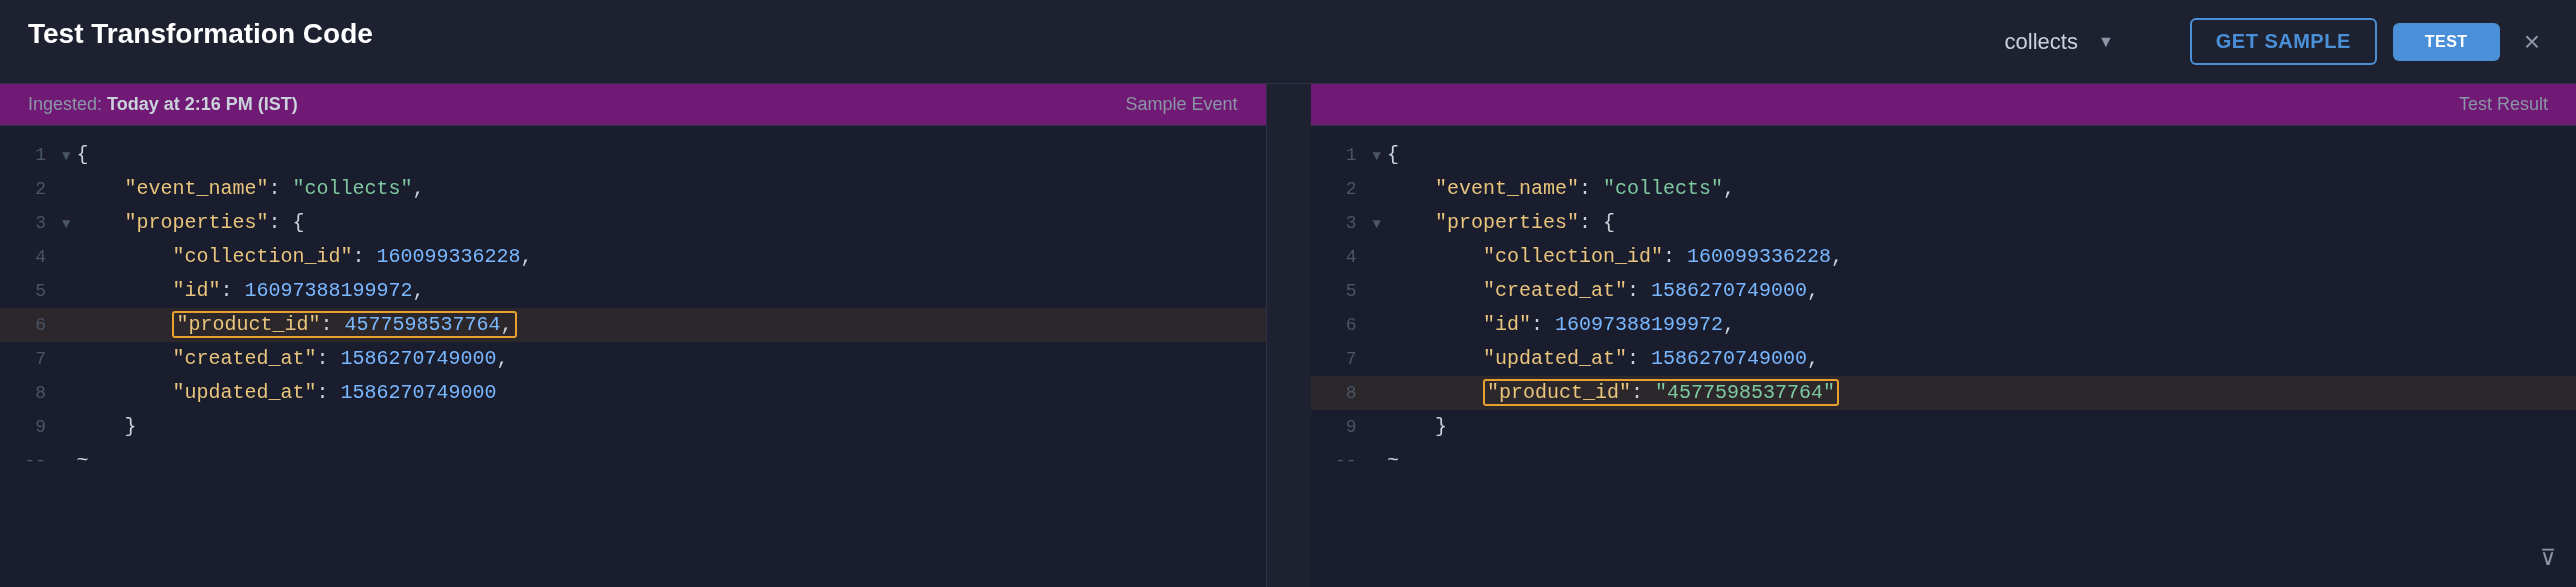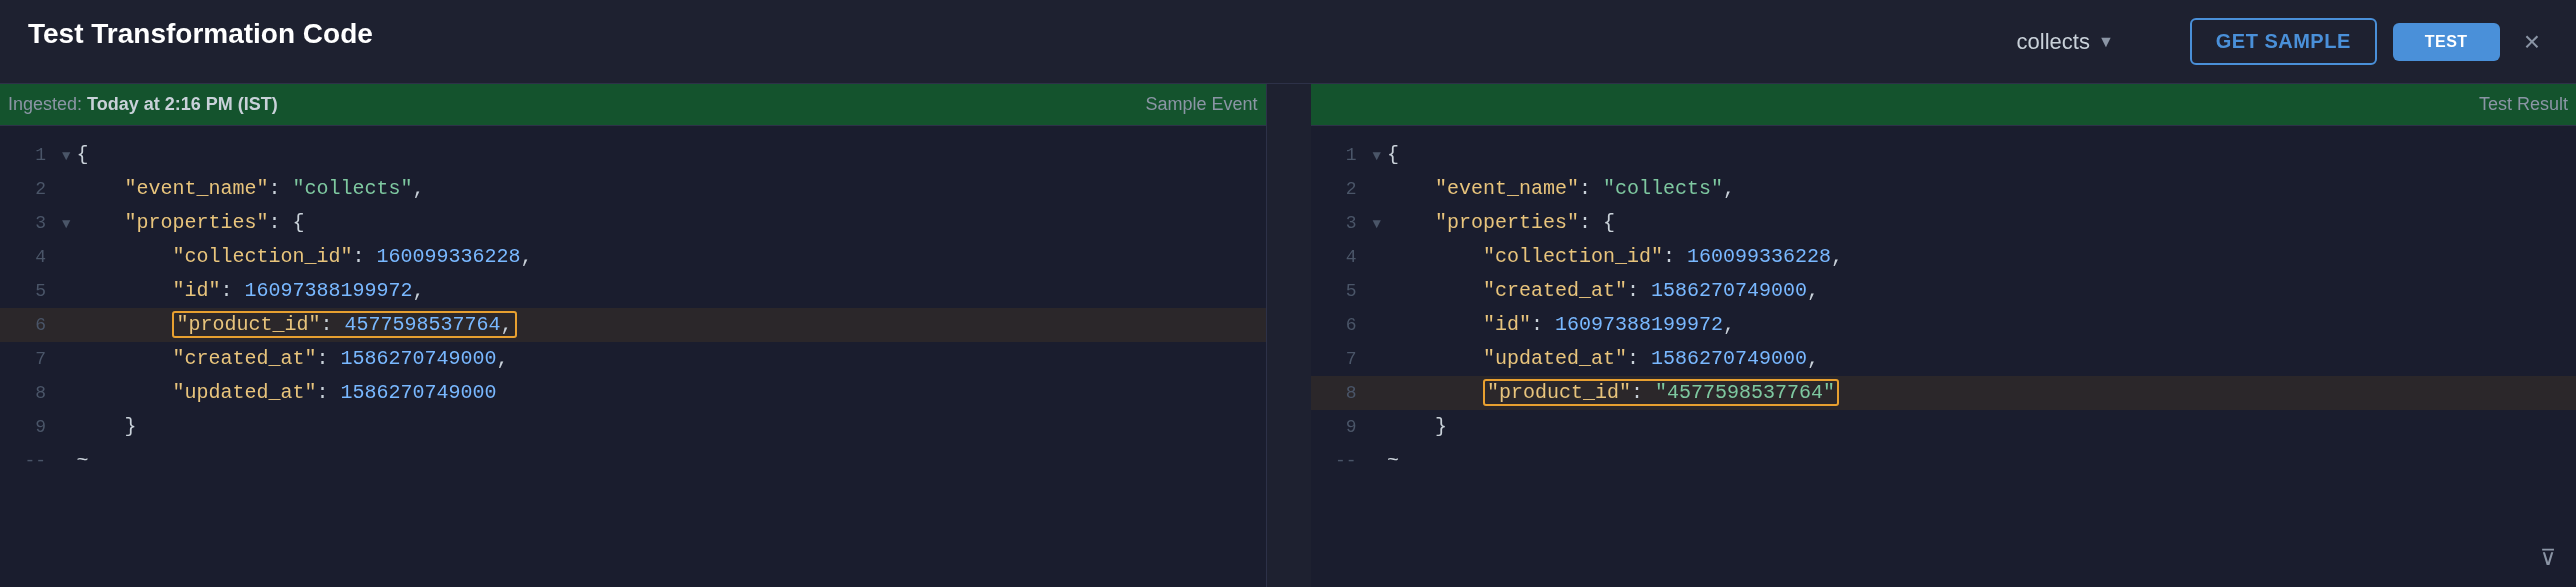--- a/index.html
+++ b/index.html
@@ -39,21 +39,21 @@
 
     .header-controls {
       display: flex;
       align-items: center;
       gap: 16px;
     }
 
     .dropdown-btn {
       display: flex;
       align-items: center;
-      gap: 8px;
+      gap: 20px;
       background: transparent;
       border: none;
       color: #c9d1d9;
       font-size: 22px;
       cursor: pointer;
       padding: 6px 12px;
     }
 
     .dropdown-btn .chevron {
       font-size: 16px;
@@ -110,23 +110,23 @@
     }
 
     .panel:first-child {
       border-right: 1px solid #2d3148;
     }
 
     .panel-header {
       display: flex;
       justify-content: space-between;
       align-items: center;
-      padding: 10px 8px;
+      padding: 10px 28px;
       border-bottom: 1px solid #2d3148;
-      background: #14532d;
+      background: #701a75;
       flex-shrink: 0;
     }
 
     .panel-header-left {
       font-size: 18px;
       color: #8b95a5;
     }
 
     .panel-header-left strong {
       color: #c9d1d9;

